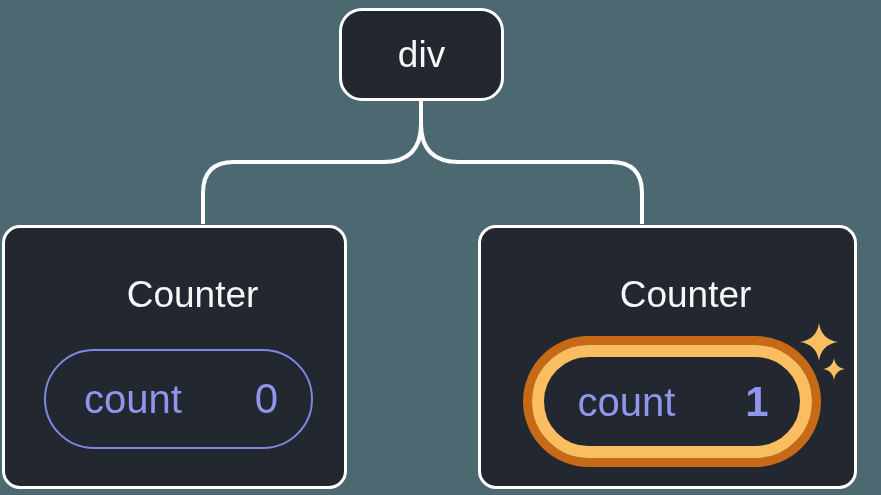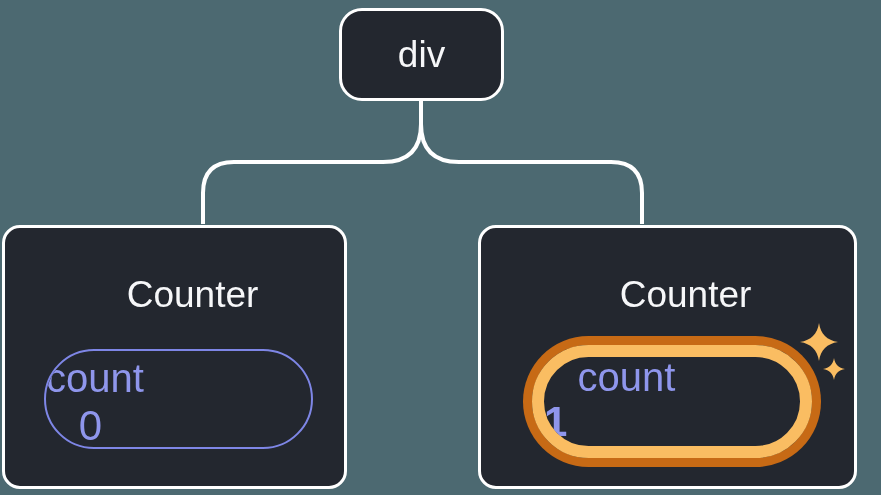--- a/index.html
+++ b/index.html
@@ -27,21 +27,21 @@
   }
   .card--left{left:2px;width:345px;}
   .card--right{left:478px;width:379px;}
 
   .card-title{
     position:absolute;top:48px;left:0;width:100%;text-align:center;
     color:var(--title-text);font-size:37px;line-height:1;padding-left:36px;
   }
 
   .pill{
-    position:absolute;display:flex;align-items:flex-start;border-radius:999px;overflow:hidden;flex-direction:column;
+    position:absolute;display:flex;align-items:center;border-radius:999px;overflow:hidden;
   }
   .pill-key,.pill-value{
     display:flex;align-items:center;justify-content:center;
     color:var(--purple-text);font-size:40px;line-height:1;
   }
   .pill-value{font-size:42px;}
   .pill-key{flex:1;}
 
   .pill--plain{
     left:39px;top:121px;width:269px;height:100px;

